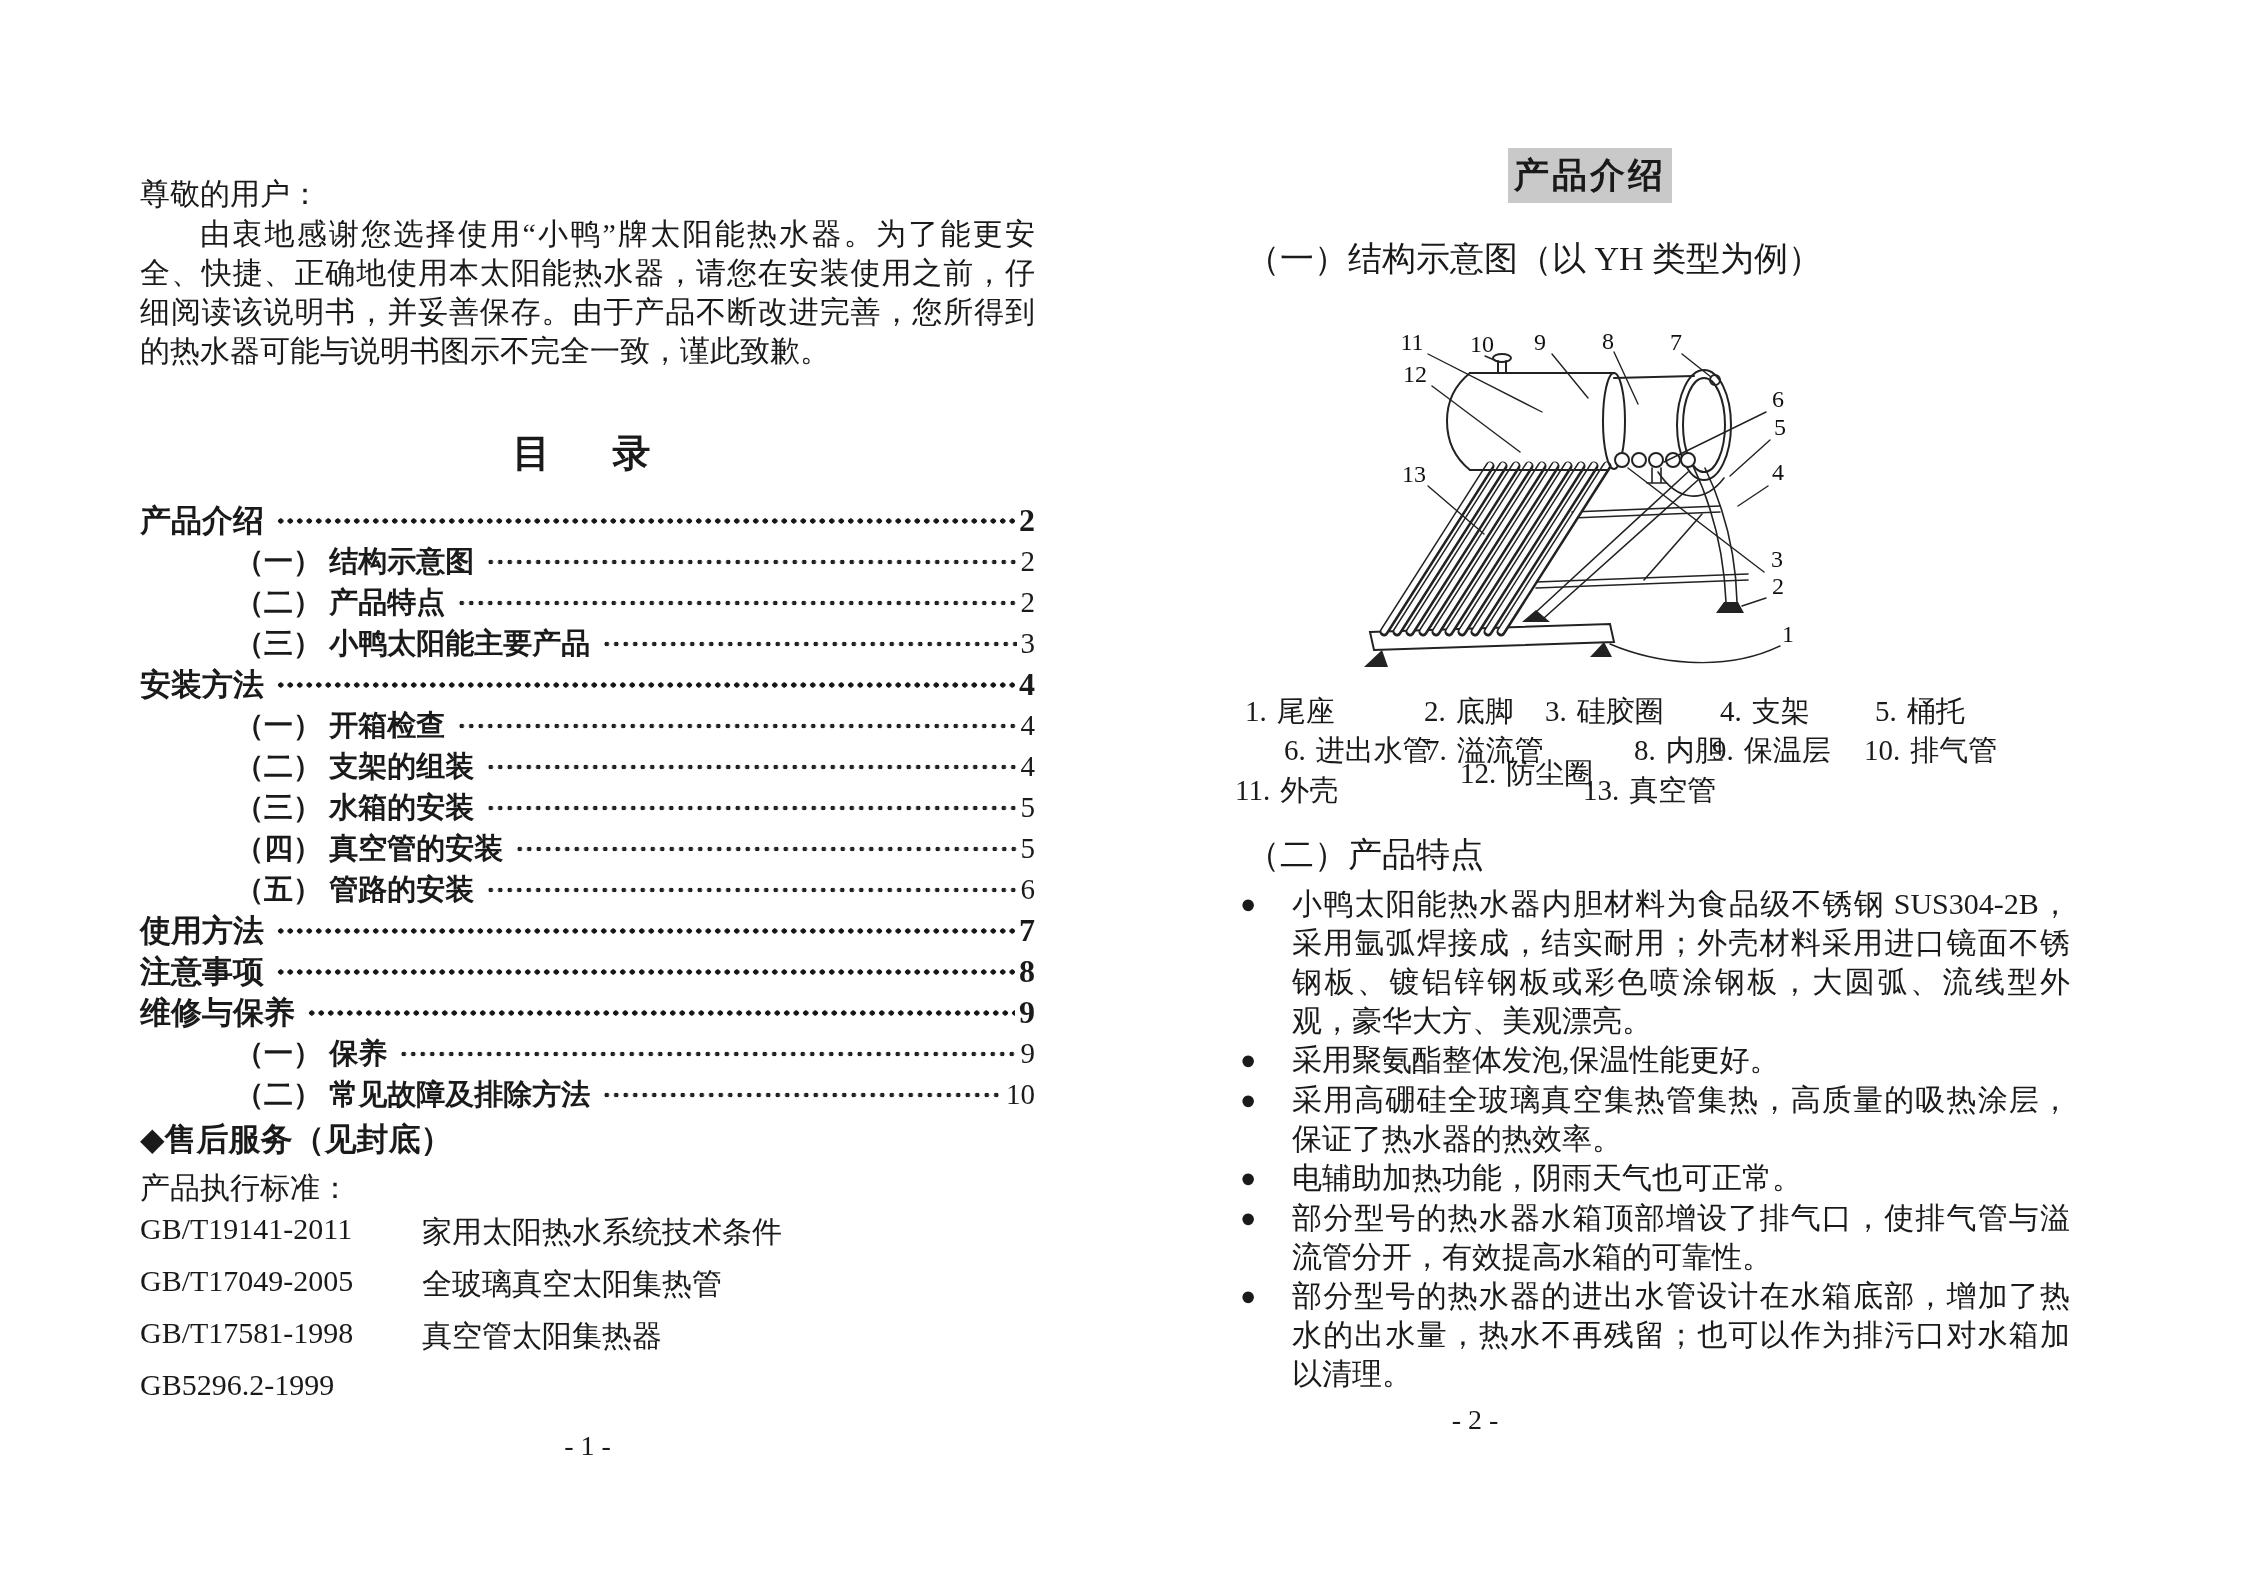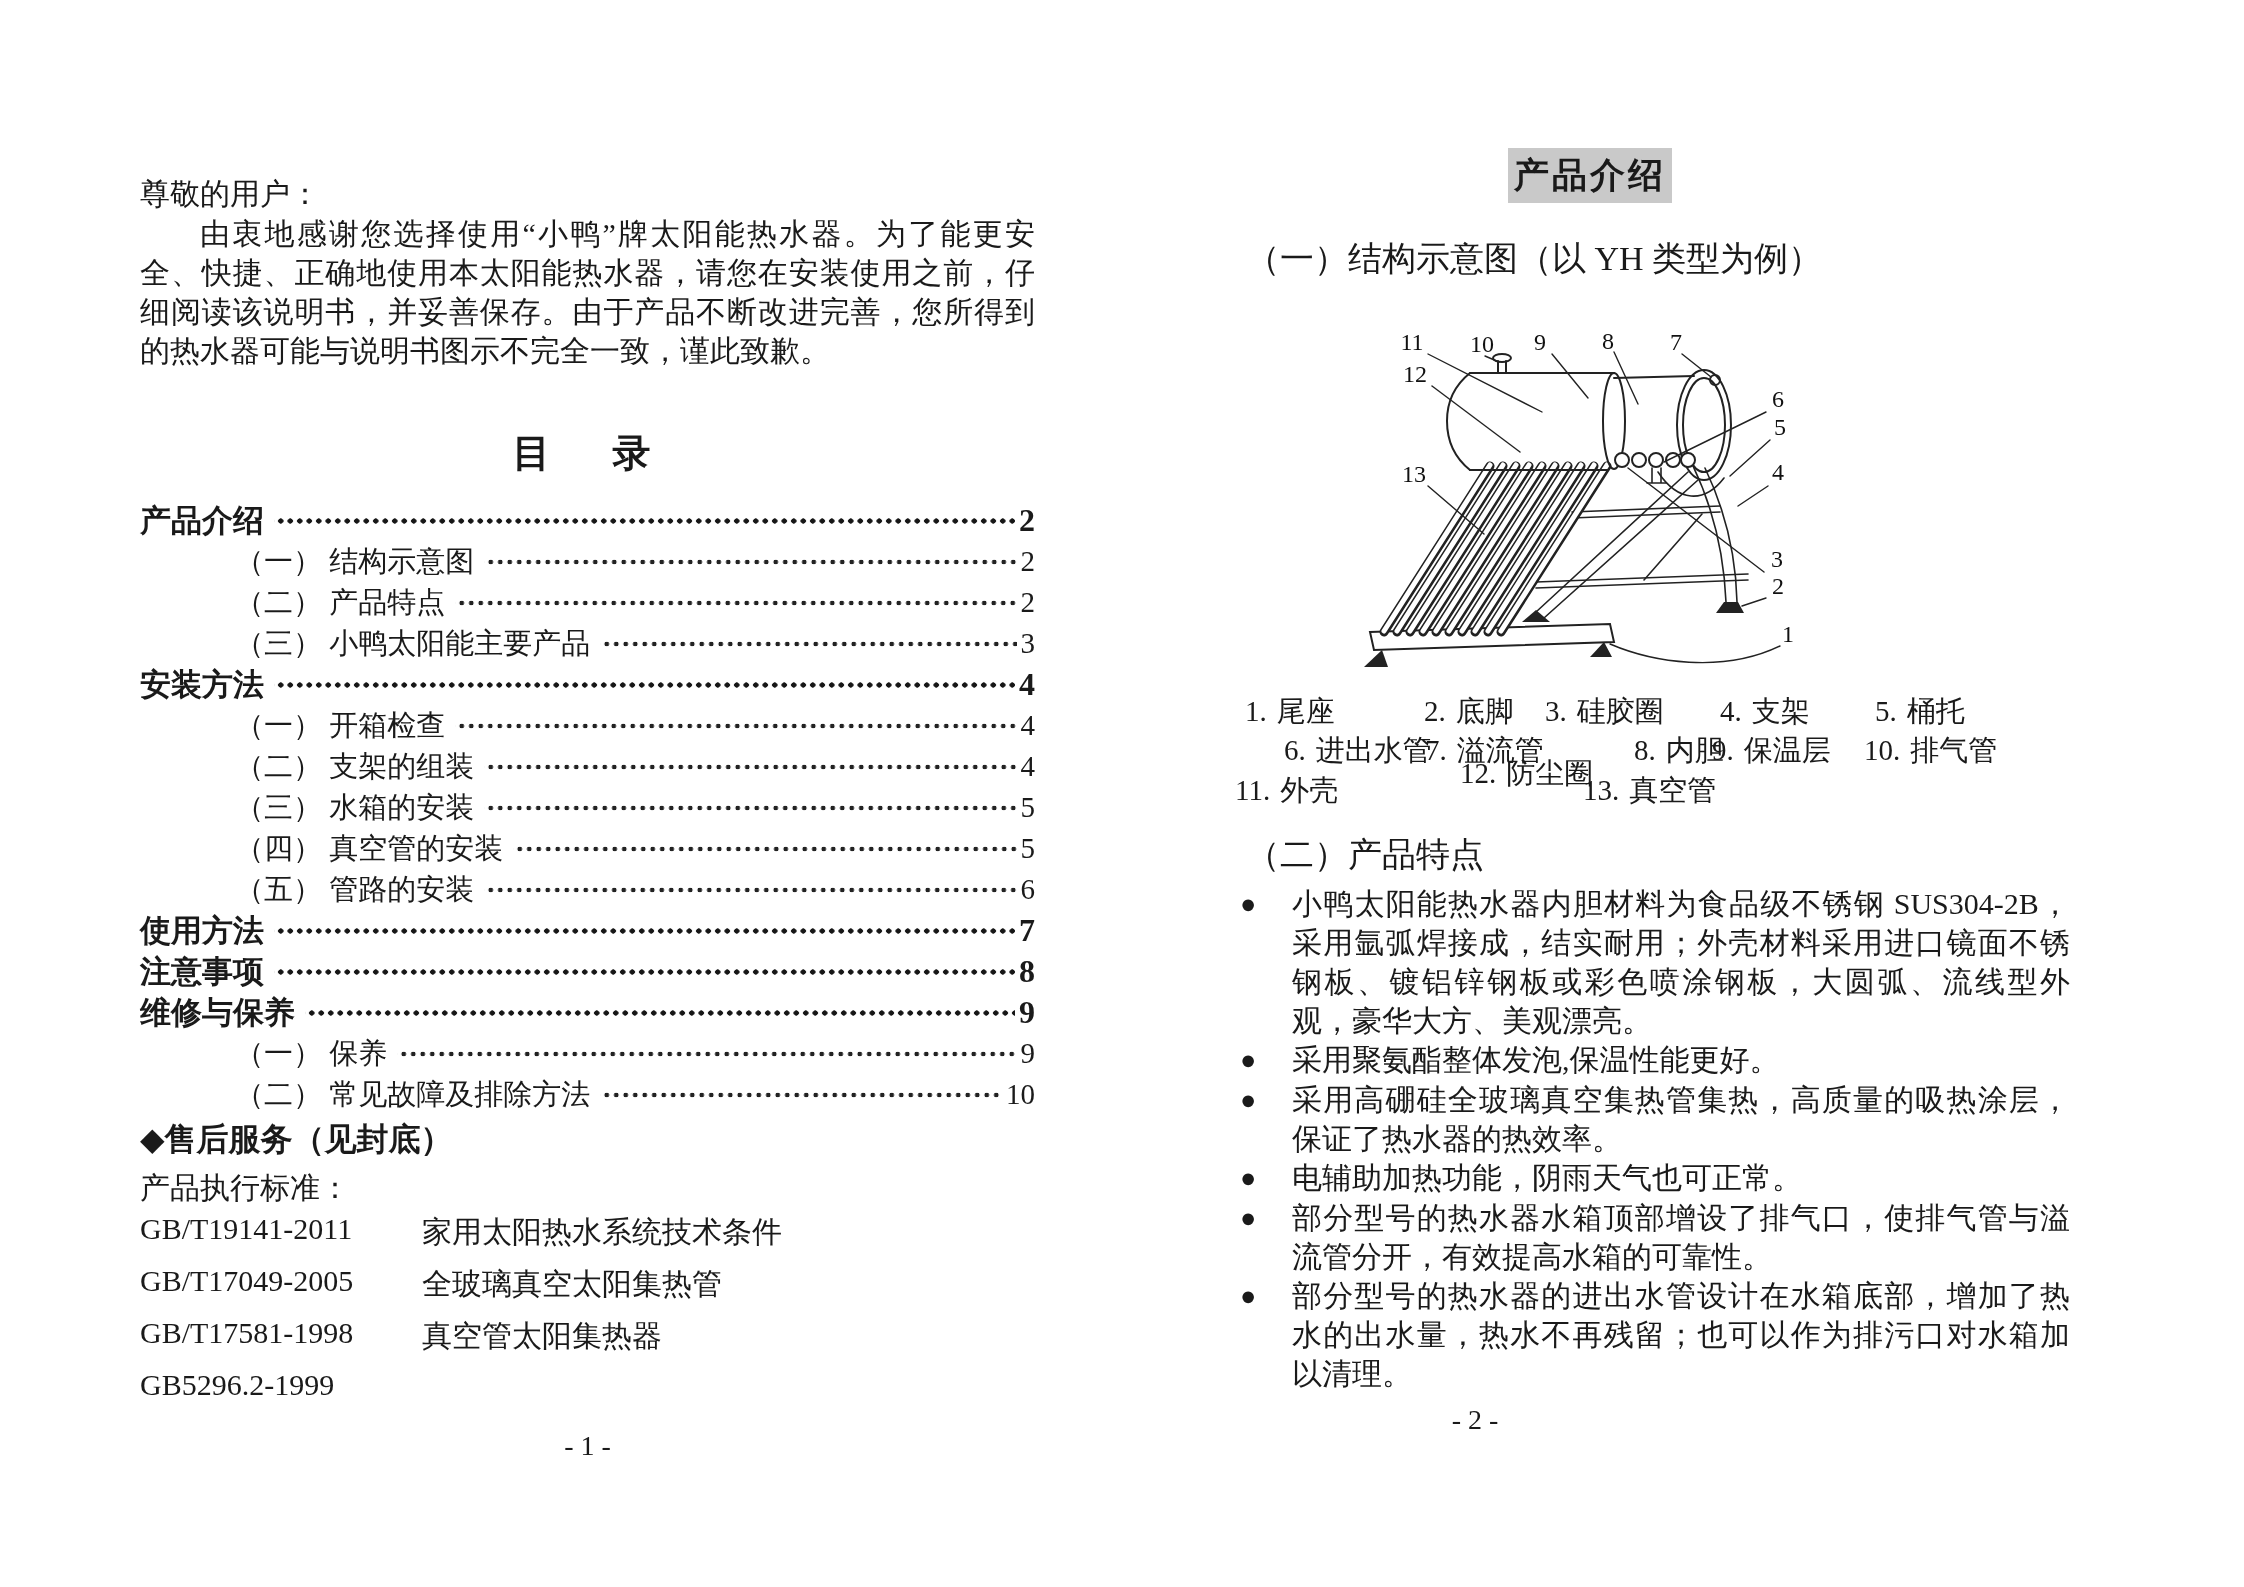--- a/index.html
+++ b/index.html
@@ -12,21 +12,21 @@
   
   .salutation{position:absolute;top:150px;left:0;font-size:30px;}
   .intro{position:absolute;top:190px;left:0;width:895px;margin:0;font-size:30px;
          line-height:39px;text-align:justify;text-indent:2em;}
   .toc-title{position:absolute;top:404px;left:0;width:895px;margin:0;text-align:center;
          font-size:38px;font-weight:bold;letter-spacing:12px;}
   .toc{position:absolute;top:476px;left:0;width:895px;}
   .toc-row{display:flex;align-items:center;height:41px;font-size:29px;}
   .toc-row .toc-label{flex:none;white-space:pre;}
   .toc-row.lv0 .toc-label{font-weight:bold;font-size:31px;}
-  .toc-row.lv1 .toc-label{margin-left:95px;}
+  .toc-row.lv1 .toc-label{margin-left:95px;font-weight:bold;}
   .toc-dots{flex:1 1 auto;height:100%;margin:0 4px 0 10px;
             background-image:radial-gradient(circle,#161616 2.4px,rgba(0,0,0,0) 2.9px);
             background-size:9.5px 12px;background-repeat:repeat-x;background-position:2px center;}
   .toc-row.lv1 .toc-dots{background-image:radial-gradient(circle,#222222 2.1px,rgba(0,0,0,0) 2.6px);}
   .toc-page{flex:none;font-size:29px;}
   .toc-row.lv0 .toc-page{font-weight:bold;font-size:32px;}
   .after-service{position:absolute;top:1094px;left:0;font-size:32px;font-weight:bold;}
   .standards-title{position:absolute;top:1144px;left:0;font-size:30px;}
   .standards{position:absolute;top:1188px;left:0;width:895px;}
   .std-row{display:flex;height:52px;align-items:flex-start;font-size:30px;}

